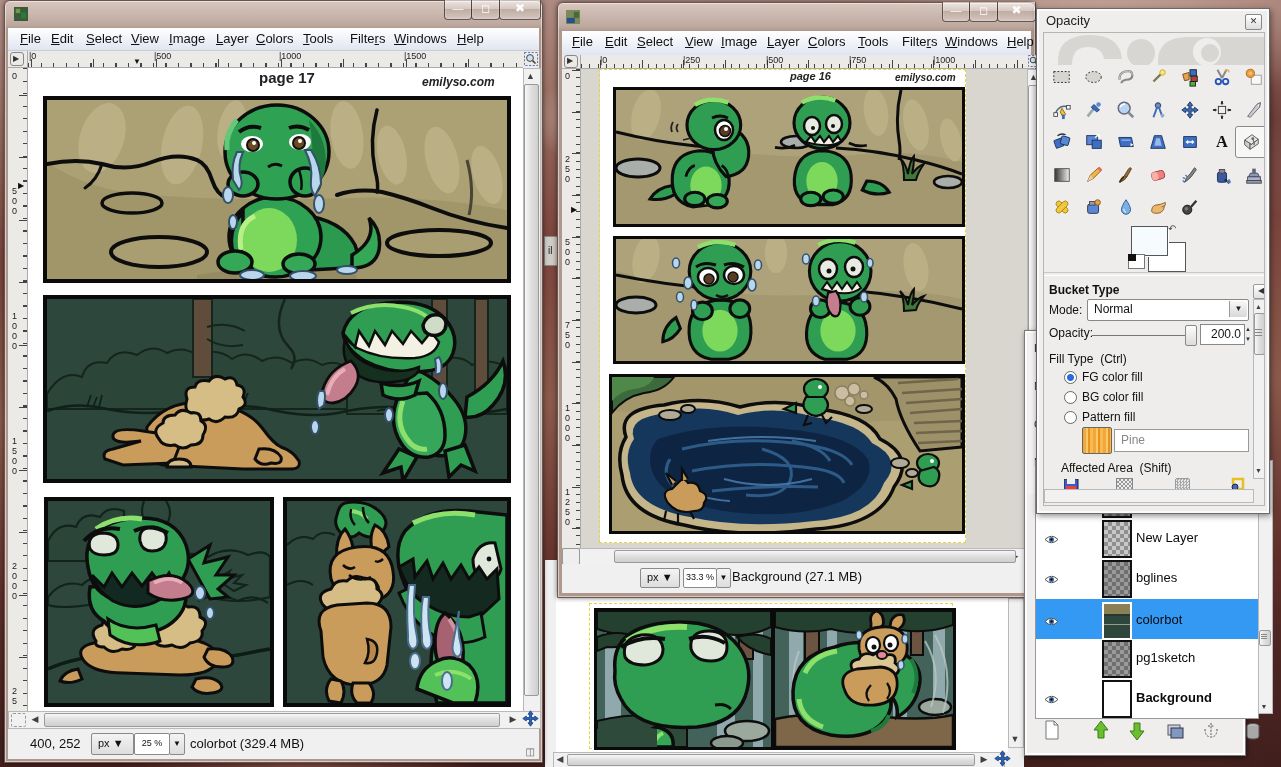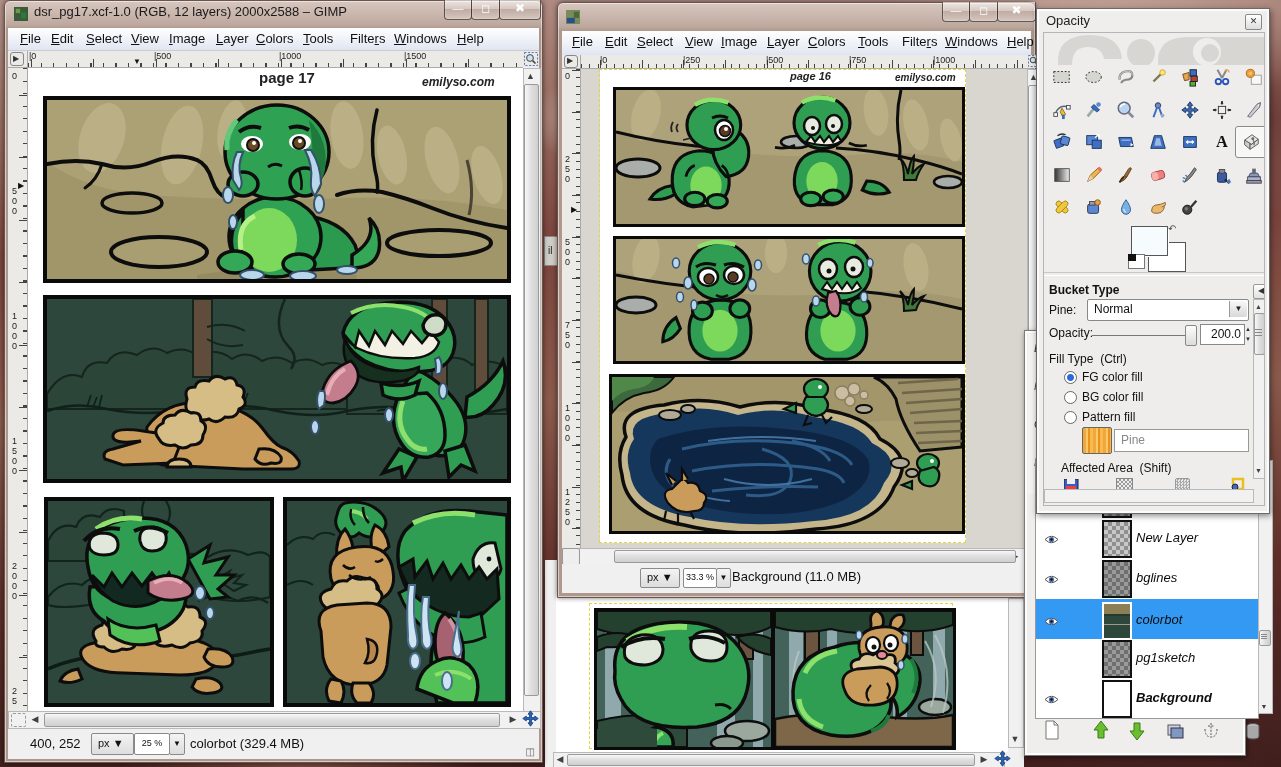--- a/index.html
+++ b/index.html
@@ -391,33 +391,32 @@
   <div class="thumbv" style="left:466px;top:54px;width:11px;height:440px;"></div>
   <div class="sb" style="left:0px;top:517px;width:469px;height:15px;"></div>
   <div class="arr" style="left:8px;top:518px;width:10px;">◀</div>
   <div class="arr" style="left:448px;top:518px;width:10px;">▶</div>
   <div class="thumb" style="left:52px;top:519px;width:400px;height:11px;"></div>
   <div style="position:absolute;left:0;top:517px;width:16px;height:15px;border:1px solid #999;border-radius:2px;background:#eee;"></div>
   <div class="statusbar" style="top:533px;height:29px;">
     <div class="combo" style="left:78px;top:4px;width:38px;height:18px;line-height:17px;text-indent:6px;">px ▼</div>
     <div class="combo" style="left:121px;top:4px;width:32px;height:18px;background:#fff;line-height:17px;text-align:center;font-size:9px;">33.3 %</div>
     <div class="combo" style="left:154px;top:4px;width:13px;height:18px;line-height:17px;text-align:center;font-size:8px;">▼</div>
-    <span style="position:absolute;left:170px;top:5px;">Background (11.0 MB)</span>
+    <span style="position:absolute;left:170px;top:5px;">Background (27.1 MB)</span>
   </div>
  </div>
 </div>
 
 <div class="win" style="left:4px;top:0px;width:539px;height:763px;z-index:3;">
  <div class="glass"></div>
  <svg class="ticon" style="left:10px;top:7px;width:14px;height:14px" viewBox="0 0 16 16">
       <rect x="0" y="0" width="16" height="16" fill="#3a5a3a"></rect>
       <rect x="2" y="2" width="5" height="5" fill="#6a9a4a"></rect>
       <rect x="8" y="6" width="6" height="7" fill="#2a7a3a"></rect>
     </svg>
- <div class="ttext" style="left:30px;top:4px;">dsr_pg17.xcf-1.0 (RGB, 12 layers) 2000x2588 – GIMP</div>
  <div class="tbtn" style="left:440px;width:26px;">—</div>
  <div class="tbtn" style="left:467px;width:27px;">◻</div>
  <div class="tbtn" style="left:495px;width:40px;font-size:12px;">✖</div>
  <div class="client" style="left:4px;top:28px;width:531px;height:731px;">
   <div class="menubar" style="top:0;height:22px;">
    <span style="left:12px"><u>F</u>ile</span>
         <span style="left:43px"><u>E</u>dit</span>
         <span style="left:78px"><u>S</u>elect</span>
    <span style="left:123px"><u>V</u>iew</span>
         <span style="left:161px"><u>I</u>mage</span>
@@ -685,21 +684,21 @@
     <span style="position:absolute;left:22px;top:7px;">400, 252</span>
     <div class="combo" style="left:83px;top:4px;width:41px;height:20px;line-height:19px;text-indent:6px;">px ▼</div>
     <div class="combo" style="left:126px;top:4px;width:34px;height:20px;background:#fff;line-height:19px;text-align:center;font-size:9px;">25 %</div>
     <div class="combo" style="left:161px;top:4px;width:14px;height:20px;line-height:19px;text-align:center;font-size:8px;">▼</div>
     <span style="position:absolute;left:182px;top:7px;">colorbot (329.4 MB)</span>
     <span class="grip" style="right:4px;bottom:2px;">◫</span>
   </div>
  </div>
 </div>
 
-<div class="win" style="left:1024px;top:330px;width:222px;height:426px;z-index:4;font-style:italic;">
+<div class="win" style="left:1024px;top:330px;width:222px;height:426px;z-index:4;">
  <div style="position:absolute;inset:0;background:#efeeed;border:1px solid #7a7a7a;box-shadow:inset 0 0 0 2px #fdfdfd, 1px 2px 5px rgba(0,0,0,.5);"></div>
  <div style="position:absolute;left:4px;top:4px;right:4px;height:160px;background:#f4f3f2;font-size:11px;color:#333;">
    <span style="position:absolute;left:6px;top:8px;">L</span>
       <span style="position:absolute;left:6px;top:46px;">M</span>
       <span style="position:absolute;left:6px;top:84px;">O</span>
       <span style="position:absolute;left:6px;top:122px;">L</span>
  </div>
  <div id="layerlist" style="position:absolute;left:11px;top:130px;width:222px;height:257px;background:#ffffff;border:1px solid #999;overflow:hidden;">
       <div style="position:absolute;left:66px;top:19px;width:26px;height:34px;border:2px solid #111;background:#9a9a9a;background-image:linear-gradient(45deg,#6f6f6f 25%,transparent 25% 75%,#6f6f6f 75%),linear-gradient(45deg,#6f6f6f 25%,transparent 25% 75%,#6f6f6f 75%);background-size:8px 8px;background-position:0 0,4px 4px;"></div>
       <div style="position:absolute;left:8px;top:70px;"><svg width="15" height="11" viewBox="0 0 15 11">
@@ -938,21 +937,21 @@
           <path d="M13.5 9 q2 3.5 .5 5.5" stroke="#667" fill="none" stroke-width="1.2"></path>
         </svg></div>
 <div style="position:absolute;left:104px;top:209px;width:36px;height:28px;background:#fff;border:1px solid #555;"></div>
 <div style="position:absolute;left:87px;top:193px;width:35px;height:28px;background:#f6fcfe;border:1px solid #555;box-shadow:1px 1px 0 #fff;"></div>
 <div style="position:absolute;left:84px;top:221px;width:15px;height:13px;background:#fff;border:1px solid #777;"></div>
 <div style="position:absolute;left:84px;top:221px;width:8px;height:7px;background:#111;"></div>
 <div style="position:absolute;left:124px;top:190px;font-size:10px;color:#555;">↶</div>
 <div style="position:absolute;left:0px;top:239px;width:220px;height:2px;border-top:1px solid #c8c8c8;border-bottom:1px solid #fff;"></div>
 <div style="position:absolute;left:5px;top:250px;font-size:12px;font-weight:bold;color:#111;">Bucket Type</div>
 <div style="position:absolute;left:209px;top:251px;width:14px;height:13px;border:1px solid #999;border-radius:2px;background:linear-gradient(#fdfdfd,#e2e2e2);font-size:8px;text-align:center;line-height:12px;color:#333;">◀</div>
-<div style="position:absolute;left:5px;top:270px;font-size:12px;color:#111;">Pine:</div>
+<div style="position:absolute;left:5px;top:270px;font-size:12px;color:#111;">Mode:</div>
 <div style="position:absolute;left:43px;top:266px;width:160px;height:20px;background:#fff;border:1px solid #888;border-radius:2px;">
   <span style="position:absolute;left:6px;top:2px;font-size:12px;color:#111;">Normal</span>
   <div style="position:absolute;right:1px;top:1px;width:17px;height:16px;background:linear-gradient(#f8f8f8,#d8d8d8);border-left:1px solid #999;border-radius:0 2px 2px 0;font-size:8px;text-align:center;line-height:16px;color:#222;">▼</div>
 </div>
 <div style="position:absolute;left:5px;top:293px;font-size:12px;color:#111;">Opacity:</div>
 <div style="position:absolute;left:48px;top:302px;width:93px;height:1px;background:#777;"></div>
 <div style="position:absolute;left:141px;top:292px;width:10px;height:19px;background:linear-gradient(#fdfdfd,#dcdcdc);border:1px solid #888;border-radius:2px;"></div>
 <div style="position:absolute;left:156px;top:291px;width:40px;height:19px;background:#fff;border:1px solid #888;font-size:12px;color:#111;text-align:right;line-height:19px;padding-right:3px;">200.0</div>
 <div style="position:absolute;left:201px;top:291px;font-size:6px;color:#234;line-height:10px;">▲<br>▼</div>
 <div style="position:absolute;left:5px;top:319px;font-size:12px;color:#111;">Fill Type&nbsp; (Ctrl)</div>

